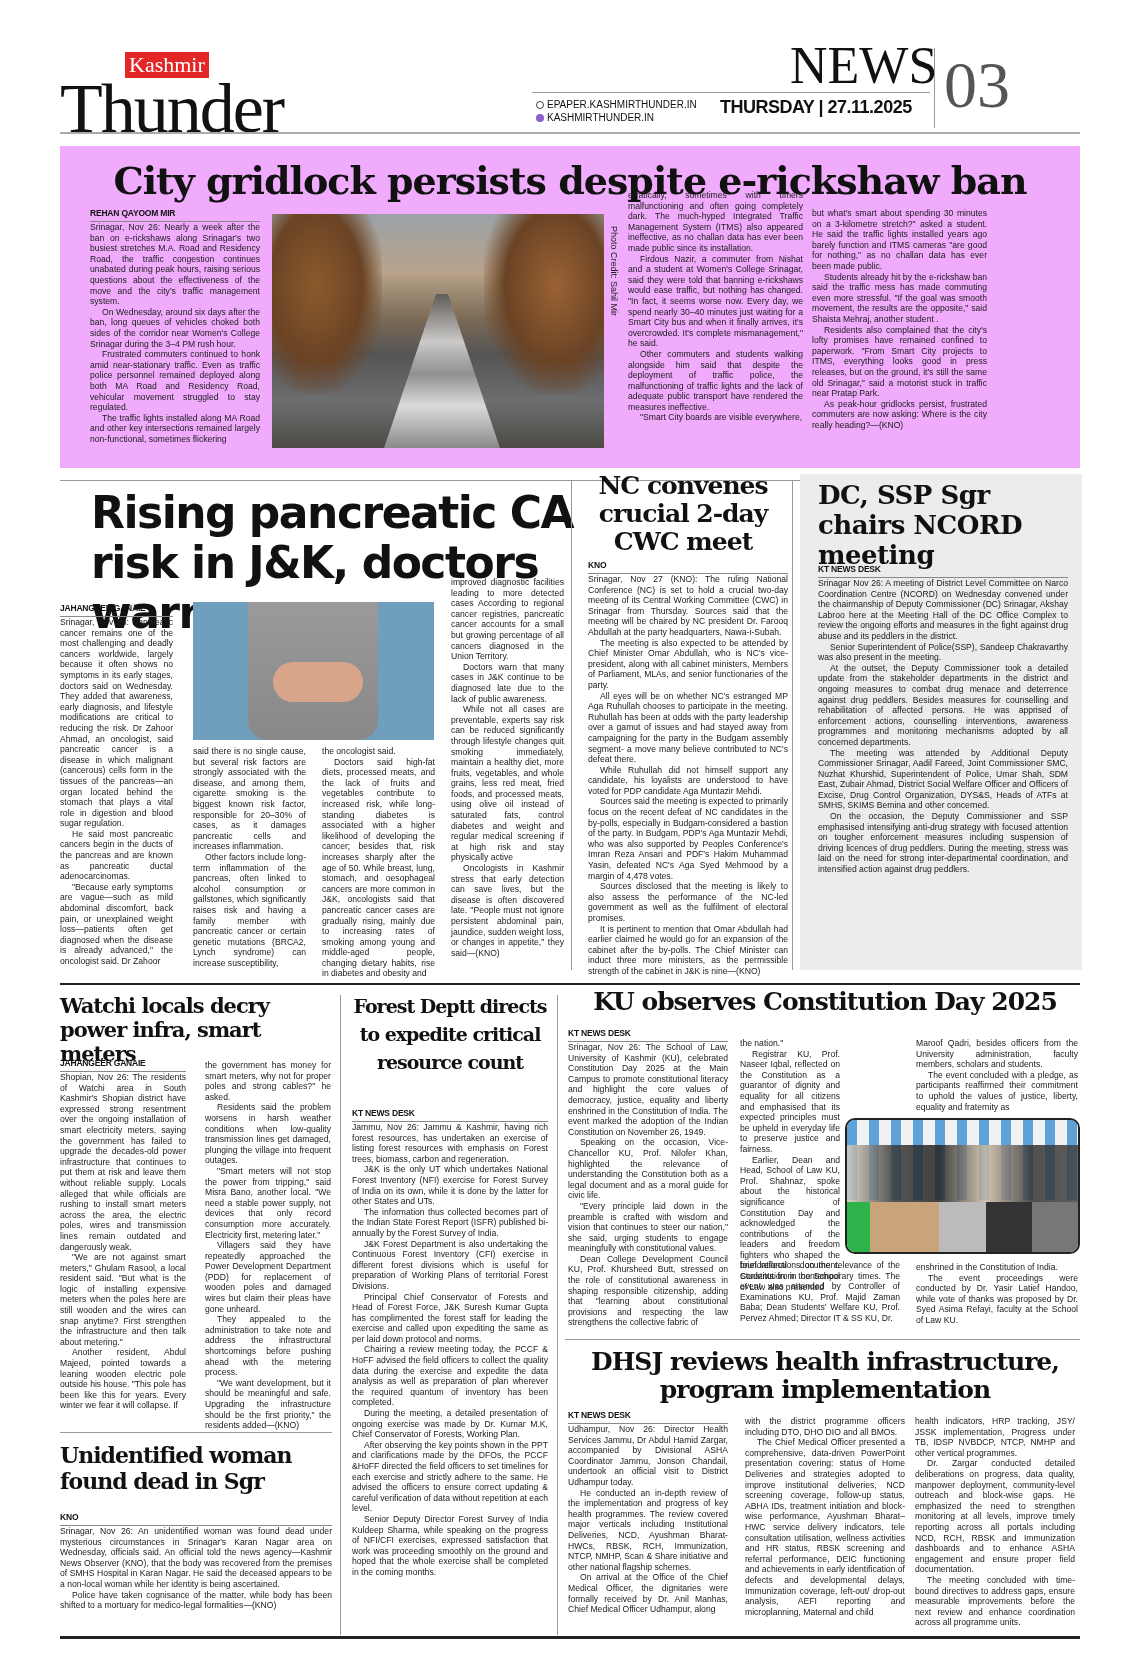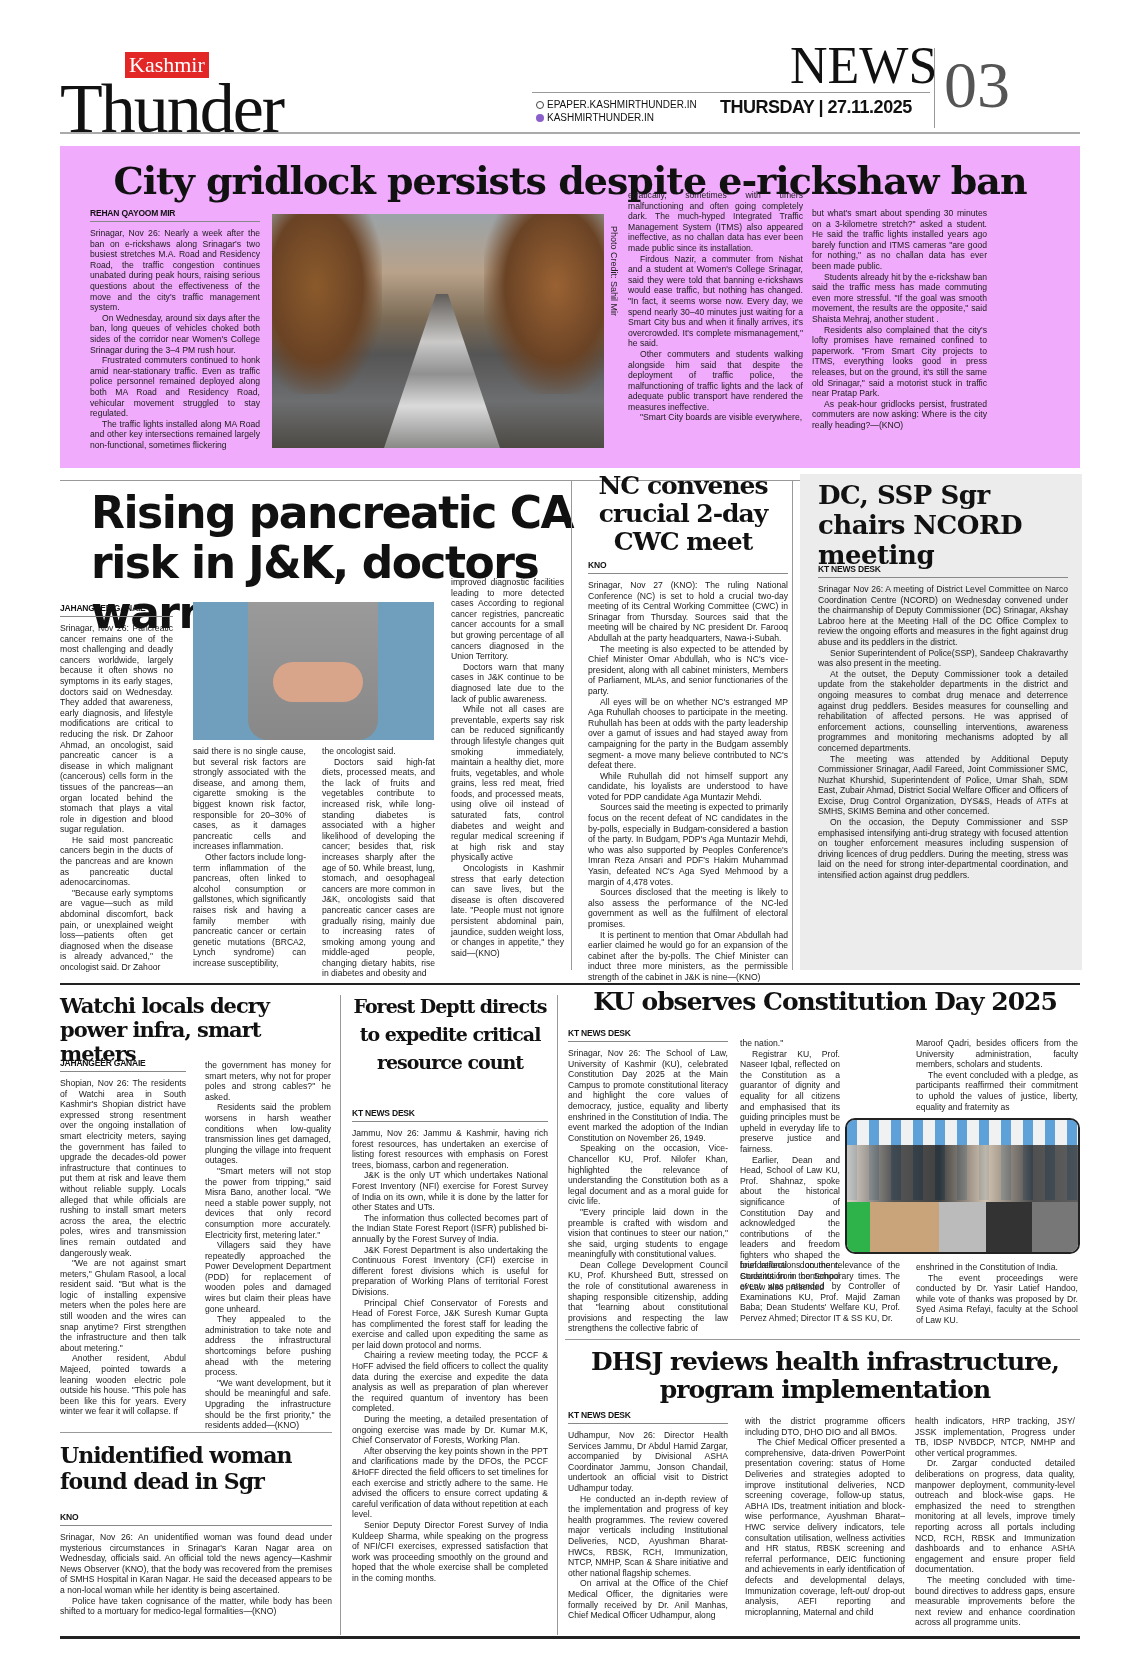--- a/index.html
+++ b/index.html
@@ -1,21 +1,21 @@
 <!DOCTYPE html>
 <html><head>
 <meta charset="utf-8">
 <style>
   * { box-sizing: border-box; margin: 0; padding: 0; }
   body { width: 1140px; height: 1669px; background: #fff; position: relative; overflow: hidden; font-family: "DejaVu Serif", serif; color: #111; }
   .abs { position: absolute; }
   .body-text { font-family: "Liberation Sans", sans-serif; font-size: 8.6px; line-height: 10.6px; text-align: justify; hyphens: auto; color: #1a1a1a; }
   .body-text p { text-indent: 12px; }
   .body-text p:first-child { text-indent: 0; }
-  .byline { font-family: "Liberation Sans", sans-serif; font-weight: bold; font-size: 8.5px; letter-spacing: -0.2px; border-bottom: 1px solid #888; padding-bottom: 3px; margin-bottom: 6px; text-transform: uppercase; }
+  .byline { font-family: "Liberation Sans", sans-serif; font-weight: bold; font-size: 8.5px; letter-spacing: -0.2px; border-bottom: 1px solid #888; padding-bottom: 3px; text-transform: uppercase; }
   .serif-head { font-family: "DejaVu Serif", serif; font-weight: bold; color: #111; letter-spacing: -1px; }
   .sans-head { font-family: "DejaVu Sans", sans-serif; font-weight: bold; color: #111; letter-spacing: -1.5px; }
 
   
   #masthead .logo-kashmir { left: 125px; top: 52px; background: #e32726; color: #fff; font-family: "Liberation Serif", serif; font-size: 22px; padding: 0 4px; line-height: 26px; }
   #masthead .logo-thunder { left: 60px; top: 50px; font-family: "Liberation Serif", serif; font-size: 70px; line-height: 70px; letter-spacing: -2px; color: #111; margin-top: 24px; }
   #masthead .news { left: 790px; top: 40px; font-family: "Liberation Serif", serif; font-size: 52px; line-height: 52px; }
   #masthead .pageno { left: 944px; top: 50px; font-family: "Liberation Serif", serif; font-size: 66px; line-height: 70px; color: #555; }
   #masthead .vline { left: 934px; top: 48px; width: 1px; height: 80px; background: #999; }
   #masthead .hline { left: 532px; top: 92px; width: 398px; height: 1px; background: #999; }
@@ -266,21 +266,21 @@
     <div class="byline">KT NEWS DESK</div>
     <div class="body-text">
       <p>Srinagar, Nov 26: The School of Law, University of Kashmir (KU), celebrated Constitution Day 2025 at the Main Campus to promote constitutional literacy and highlight the core values of democracy, justice, equality and liberty enshrined in the Constitution of India. The event marked the adoption of the Indian Constitution on November 26, 1949.</p>
       <p>Speaking on the occasion, Vice-Chancellor KU, Prof. Nilofer Khan, highlighted the relevance of understanding the Constitution both as a legal document and as a moral guide for civic life.</p>
       <p>"Every principle laid down in the preamble is crafted with wisdom and vision that continues to steer our nation," she said, urging students to engage meaningfully with constitutional values.</p>
       <p>Dean College Development Council KU, Prof. Khursheed Butt, stressed on the role of constitutional awareness in shaping responsible citizenship, adding that "learning about constitutional provisions and respecting the law strengthens the collective fabric of</p>
     </div>
   </div>
   <div class="abs c2 body-text" style="width:100px">
     <p style="text-indent:0">the nation."</p>
-    <p>Registrar KU, Prof. Naseer Iqbal, reflected on the Constitution as a guarantor of dignity and equality for all citizens and emphasised that its guiding principles must be upheld in everyday life to preserve justice and fairness.</p>
+    <p>Registrar KU, Prof. Naseer Iqbal, reflected on the Constitution as a guarantor of dignity and equality for all citizens and emphasised that its expected principles must be upheld in everyday life to preserve justice and fairness.</p>
     <p>Earlier, Dean and Head, School of Law KU, Prof. Shahnaz, spoke about the historical significance of Constitution Day and acknowledged the contributions of the leaders and freedom fighters who shaped the foundational document. Students from the School of Law also presented</p>
   </div>
   <div class="abs c3 body-text">
     <p style="text-indent:0">Maroof Qadri, besides officers from the University administration, faculty members, scholars and students.</p>
     <p>The event concluded with a pledge, as participants reaffirmed their commitment to uphold the values of justice, liberty, equality and fraternity as</p>
   </div>
   <div class="abs photo">
     <div class="stripes"></div>
       <div class="people"></div>
       <div class="bottom"></div>

